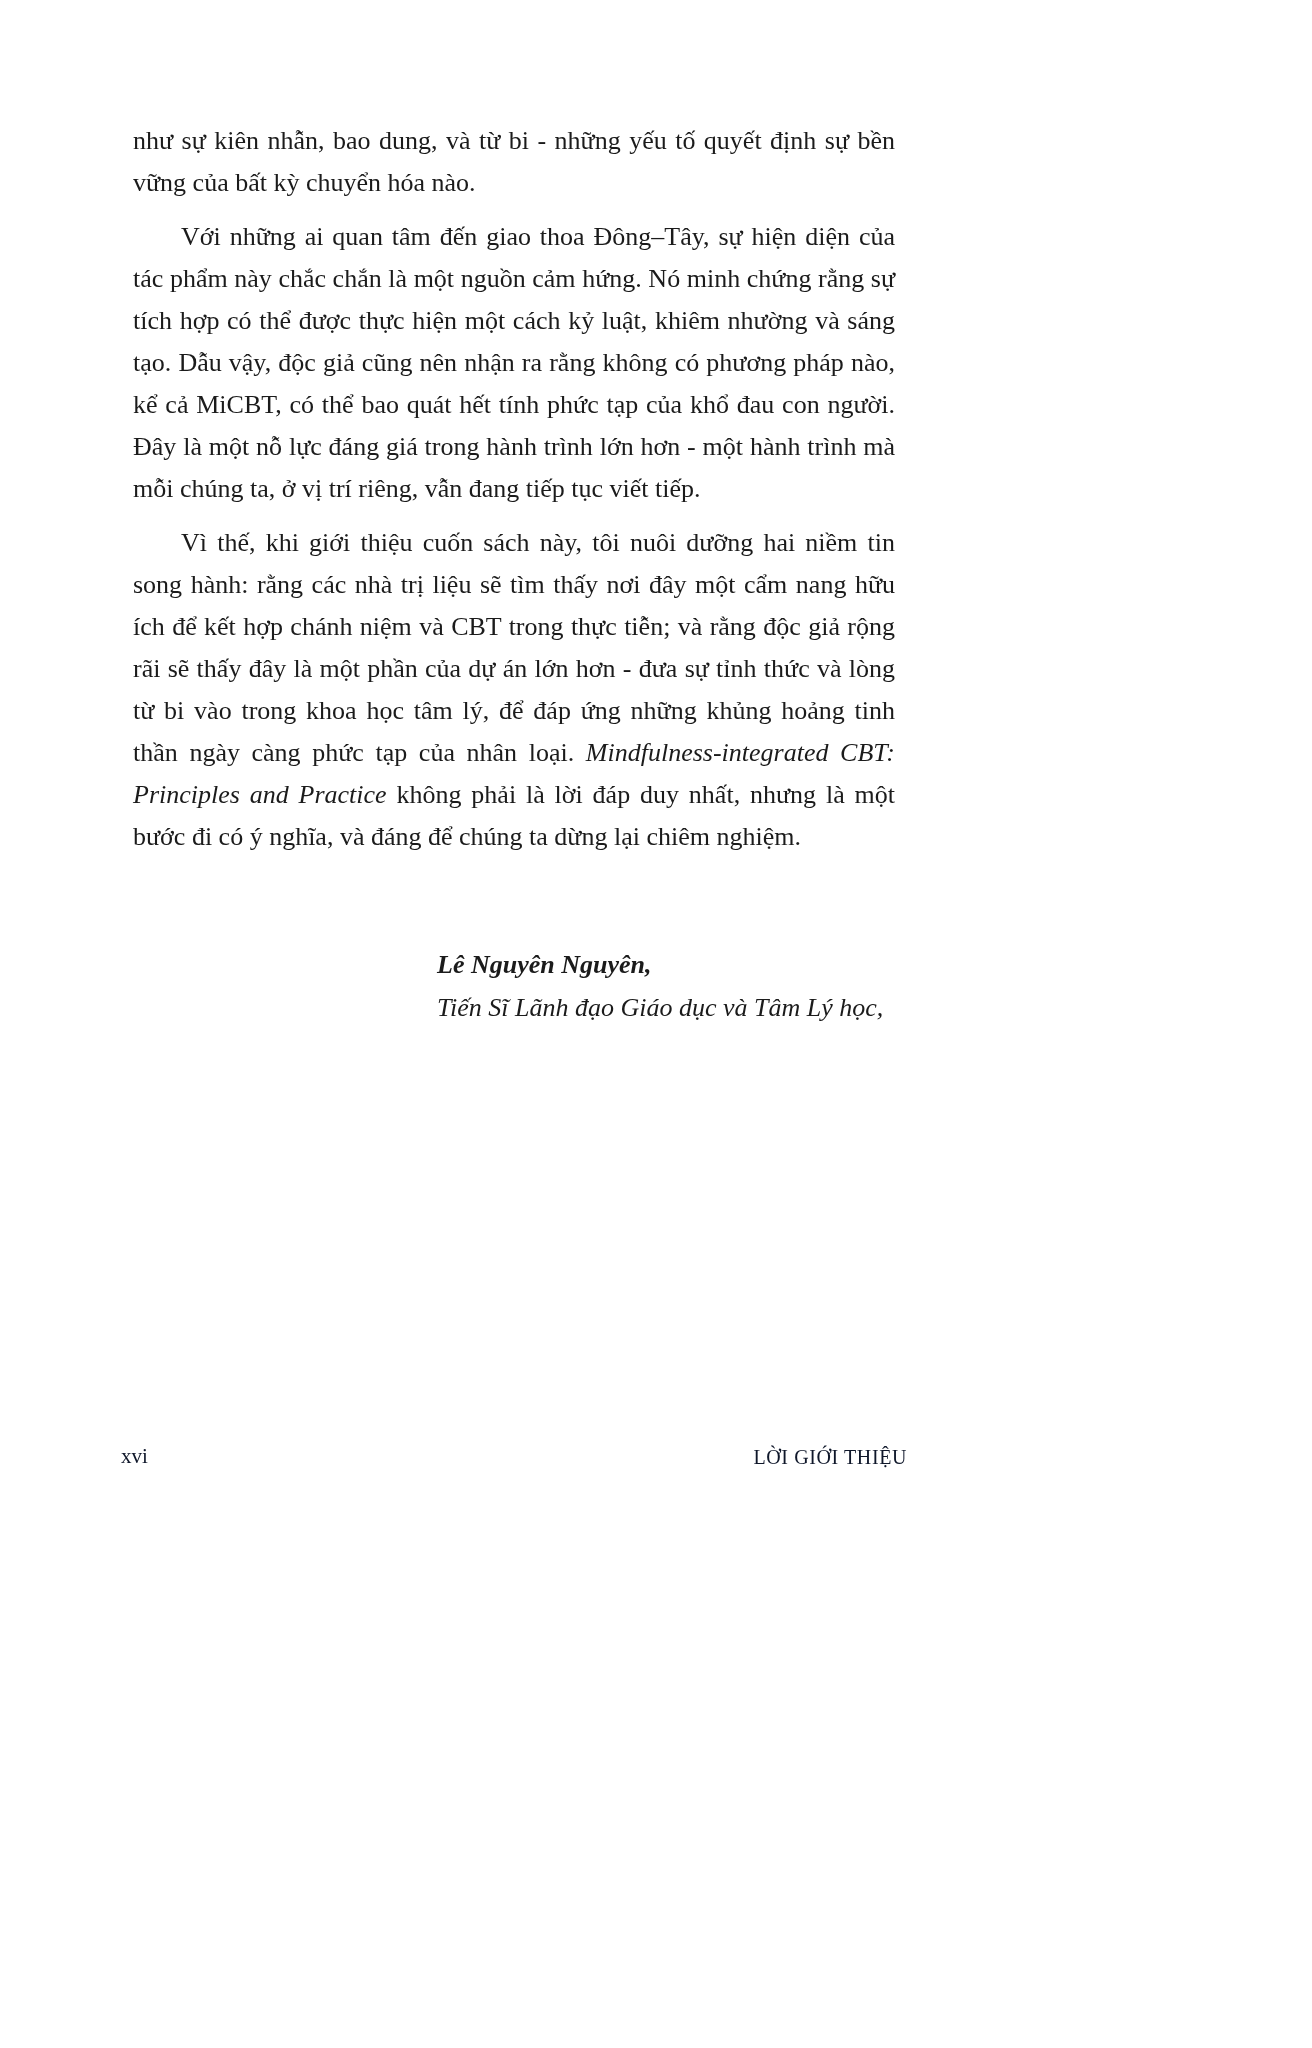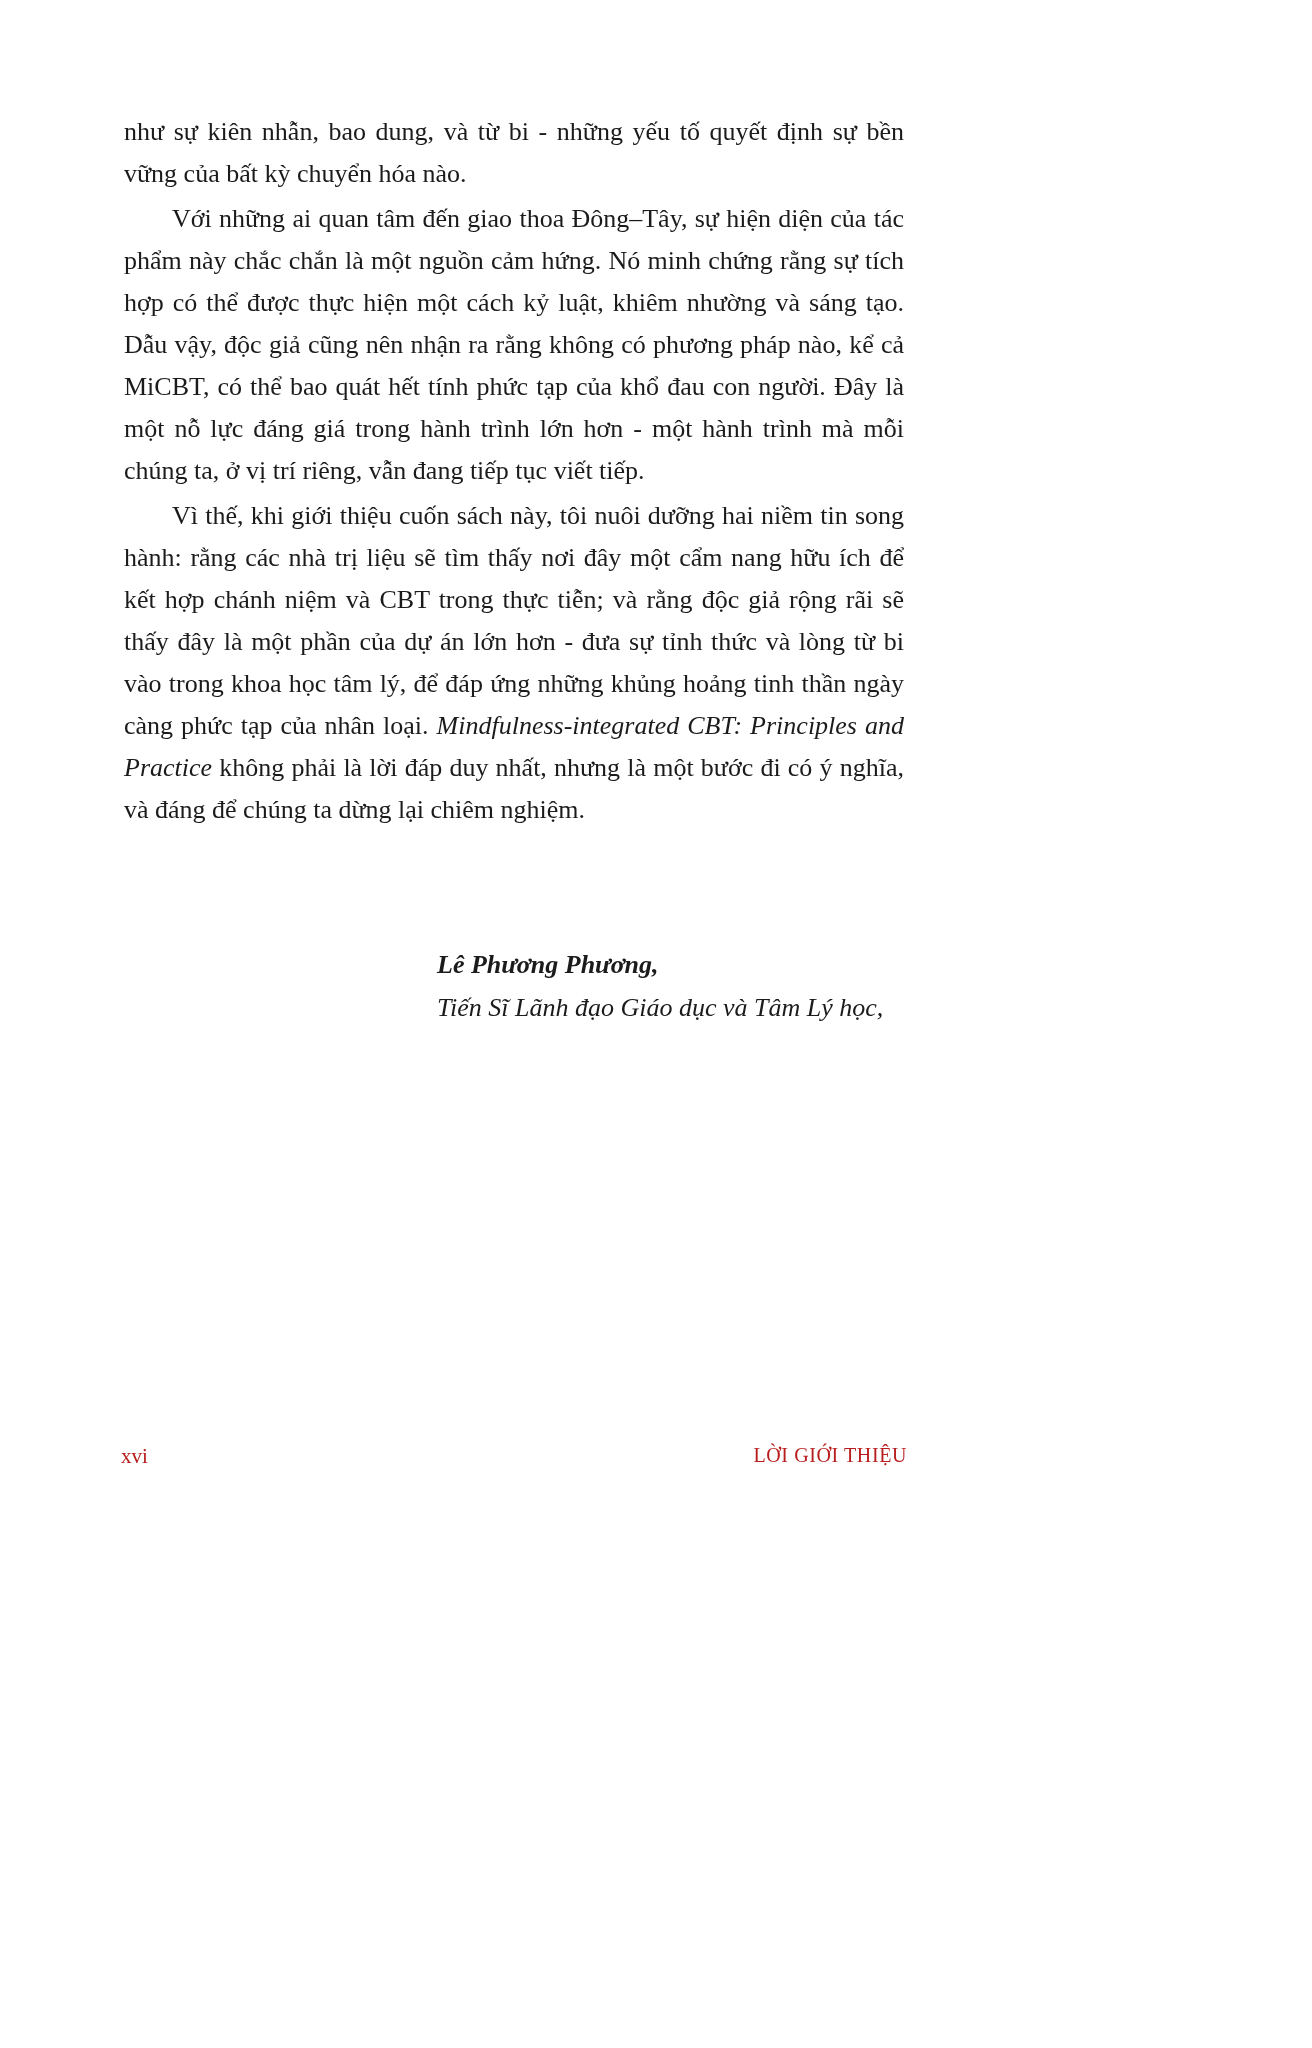--- a/index.html
+++ b/index.html
@@ -19,21 +19,21 @@
   .body-text {
     position: absolute;
     left: 121px;
     top: 108px;
     width: 786px;
     font-size: 26px;
     line-height: 42px;
     text-align: justify;
   }
   .body-text p {
-    margin: 3px;
+    margin: 12px;
   }
   .body-text p.indent {
     text-indent: 48px;
   }
   .italic {
     font-style: italic;
   }
   .signature {
     position: absolute;
     left: 437px;
@@ -45,22 +45,22 @@
   .sig-name {
     font-weight: bold;
   }
   .footer {
     position: absolute;
     left: 121px;
     top: 1444px;
     width: 786px;
     display: flex;
     justify-content: space-between;
-    align-items: flex-start;
-    color: #b91c1c;
+    align-items: flex-end;
+    color: #0f172a;
   }
   .footer .pagenum {
     font-size: 21px;
   }
   .footer .section {
     font-size: 20px;
     letter-spacing: 0.6px;
     font-family: Liberation Serif, serif;
   }
 </style>
@@ -69,21 +69,21 @@
 
 <div class="page">
 
   <div class="body-text">
     <p>như sự kiên nhẫn, bao dung, và từ bi - những yếu tố quyết định sự bền vững của bất kỳ chuyển hóa nào.</p>
     <p class="indent">Với những ai quan tâm đến giao thoa Đông–Tây, sự hiện diện của tác phẩm này chắc chắn là một nguồn cảm hứng. Nó minh chứng rằng sự tích hợp có thể được thực hiện một cách kỷ luật, khiêm nhường và sáng tạo. Dẫu vậy, độc giả cũng nên nhận ra rằng không có phương pháp nào, kể cả MiCBT, có thể bao quát hết tính phức tạp của khổ đau con người. Đây là một nỗ lực đáng giá trong hành trình lớn hơn - một hành trình mà mỗi chúng ta, ở vị trí riêng, vẫn đang tiếp tục viết tiếp.</p>
     <p class="indent"><span>Vì thế, khi giới thiệu cuốn sách này, tôi nuôi dưỡng hai niềm tin song hành: rằng các nhà trị liệu sẽ tìm thấy nơi đây một cẩm nang hữu ích để kết hợp chánh niệm và CBT trong thực tiễn; và rằng độc giả rộng rãi sẽ thấy đây là một phần của dự án lớn hơn - đưa sự tỉnh thức và lòng từ bi vào trong khoa học tâm lý, để đáp ứng những khủng hoảng tinh thần ngày càng phức tạp của nhân loại. </span><span class="italic">Mindfulness-integrated CBT: Principles and Practice</span><span> không phải là lời đáp duy nhất, nhưng là một bước đi có ý nghĩa, và đáng để chúng ta dừng lại chiêm nghiệm.</span></p>
   </div>
 
   <div class="signature">
-    <div class="sig-name">Lê Phương Phương,</div>
+    <div class="sig-name">Lê Nguyên Nguyên,</div>
     <div class="sig-line">Tiến Sĩ Lãnh đạo Giáo dục và Tâm Lý học,</div>
   </div>
 
   <div class="footer">
     <span class="pagenum">xvi</span>
     <span class="section">LỜI GIỚI THIỆU</span>
   </div>
 
 </div>
 

